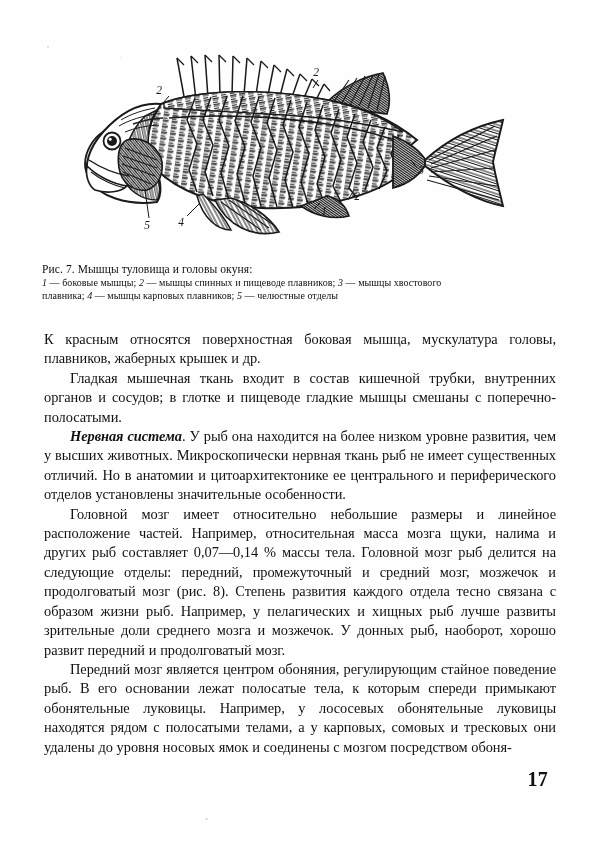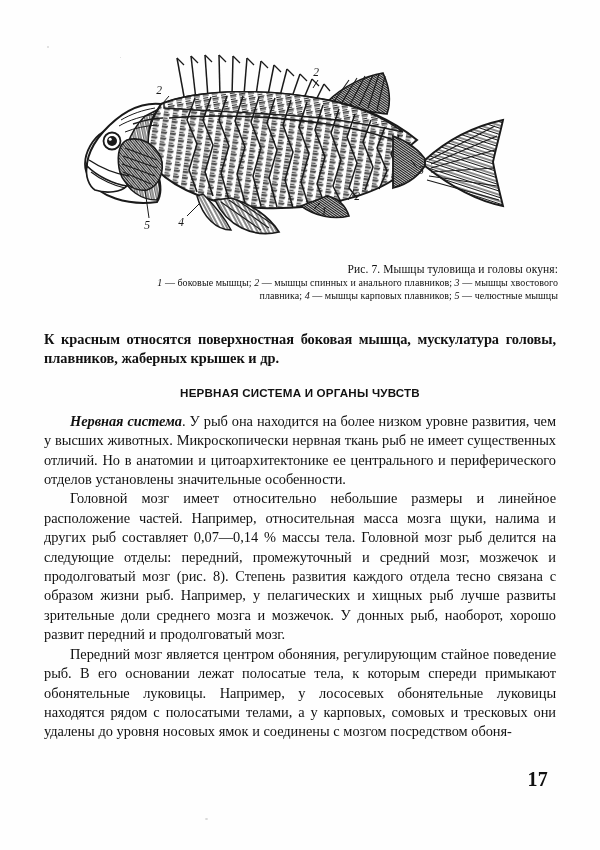--- a/index.html
+++ b/index.html
@@ -37,21 +37,21 @@
     width: 470px;
     height: 215px;
   }
 
   
   .caption-block {
     position: absolute;
     left: 42px;
     top: 262px;
     width: 516px;
-    text-align: right;
+    text-align: left;
   }
   .caption-title {
     font-size: 11.5px;
     line-height: 14px;
     letter-spacing: 0.1px;
   }
   .caption-legend {
     font-size: 10px;
     line-height: 12.6px;
     margin-top: 1px;
@@ -74,21 +74,20 @@
     line-height: 19.4px;
     text-align: justify;
     text-indent: 26px;
     letter-spacing: -0.05px;
     word-spacing: 0.2px;
     -webkit-hyphens: none;
     hyphens: none;
   }
   p.para.noindent {
     text-indent: 0;
-    font-weight: bold;
   }
   p.para b {
     font-weight: bold;
     font-style: italic;
   }
 
   .section-heading {
     font-family: "Liberation Sans", "DejaVu Sans", sans-serif;
     font-weight: bold;
     font-size: 11.6px;
@@ -311,31 +310,31 @@
         <text x="259" y="175" text-anchor="middle">1</text>
         <text x="116" y="186" text-anchor="middle">4</text>
         <text x="82" y="189" text-anchor="middle">5</text>
       </g>
     </svg>
   </div>
 
   <div class="caption-block">
     <div class="caption-title">Рис. 7. Мышцы туловища и головы окуня:</div>
     <div class="caption-legend">
-      <span class="num">1</span><span> — боковые мышцы; </span><span class="num">2</span><span> — мышцы спинных и анального плавников; </span><span class="num">3</span><span> — мышцы хвостового</span>
+      <span class="num">1</span><span> — боковые мышцы; </span><span class="num">2</span><span> — мышцы спинных и пищеводе плавников; </span><span class="num">3</span><span> — мышцы хвостового</span>
       <br>
-      <span>плавника; </span><span class="num">4</span><span> — мышцы карповых плавников; </span><span class="num">5</span><span> — челюстные мышцы</span>
+      <span>плавника; </span><span class="num">4</span><span> — мышцы карповых плавников; </span><span class="num">5</span><span> — челюстные отделы</span>
     </div>
   </div>
 
   <div class="body-block">
 
     <p class="para noindent">К красным относятся поверхностная боковая мышца, мускулатура головы, плавников, жаберных крышек и др.</p>
-
-    <div class="section-heading">НЕРВНАЯ СИСТЕМА И ОРГАНЫ ЧУВСТВ</div>
+    <p class="para">Гладкая мышечная ткань входит в состав кишечной трубки, внутренних органов и сосудов; в глотке и пищеводе гладкие мышцы смешаны с поперечно-полосатыми.</p>
+
 
     <p class="para"><b>Нервная система</b><span>. У рыб она находится на более низком уровне развития, чем у высших животных. Микроскопически нервная ткань рыб не имеет существенных отличий. Но в анатомии и цитоархитектонике ее центрального и периферического отделов установлены значительные особенности.</span></p>
 
     <p class="para">Головной мозг имеет относительно небольшие размеры и линейное расположение частей. Например, относительная масса мозга щуки, налима и других рыб составляет 0,07—0,14 % массы тела. Головной мозг рыб делится на следующие отделы: передний, промежуточный и средний мозг, мозжечок и продолговатый мозг (рис. 8). Степень развития каждого отдела тесно связана с образом жизни рыб. Например, у пелагических и хищных рыб лучше развиты зрительные доли среднего мозга и мозжечок. У донных рыб, наоборот, хорошо развит передний и продолговатый мозг.</p>
     <p class="para">Передний мозг является центром обоняния, регулирующим стайное поведение рыб. В его основании лежат полосатые тела, к которым спереди примыкают обонятельные луковицы. Например, у лососевых обонятельные луковицы находятся рядом с полосатыми телами, а у карповых, сомовых и тресковых они удалены до уровня носовых ямок и соединены с мозгом посредством обоня-</p>
   </div>
 
   <div class="page-number">17</div>
 
 </div>

